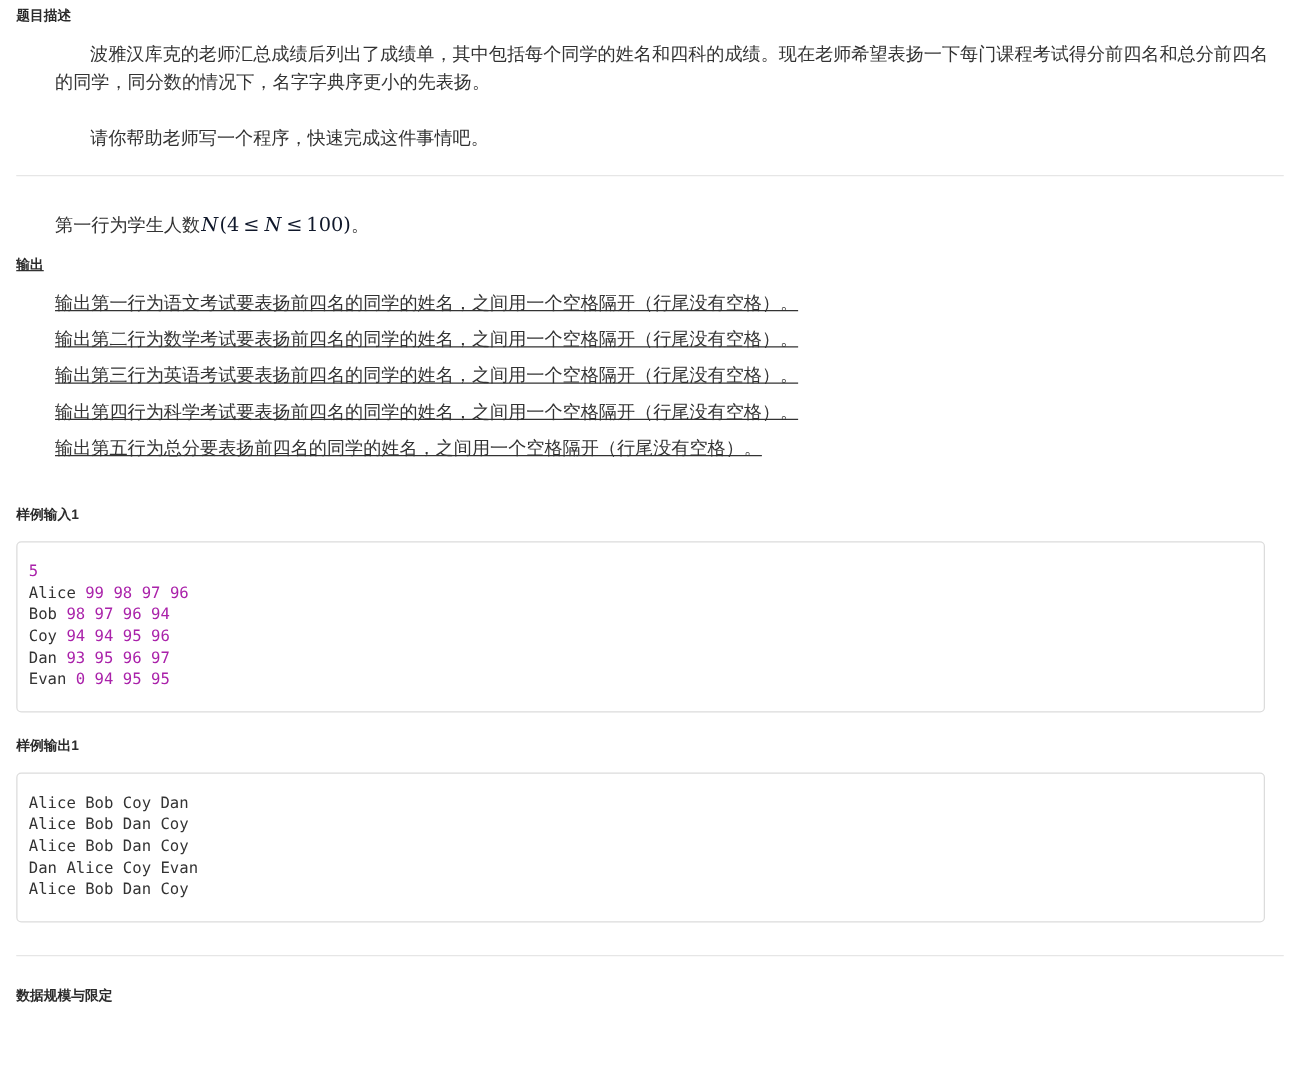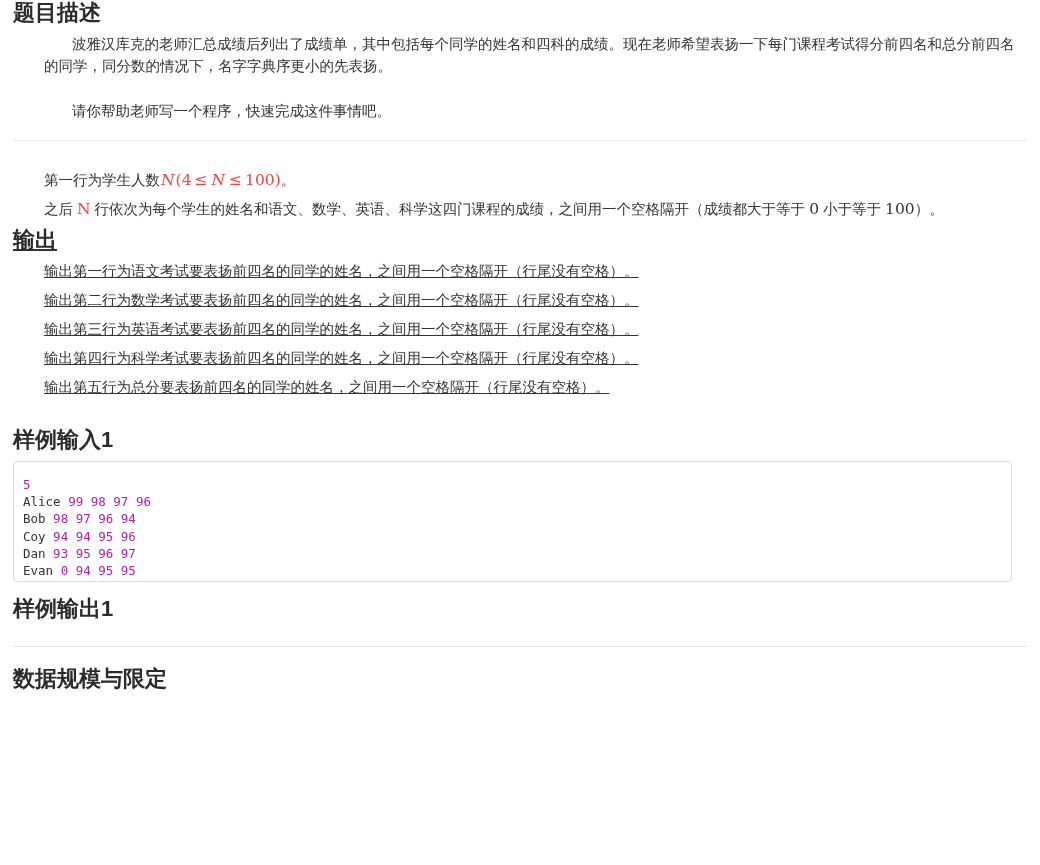--- a/index.html
+++ b/index.html
@@ -19,21 +19,21 @@
 
   .page {
     width: 1040px;
     box-sizing: border-box;
     padding: 0 13px;
     position: relative;
   }
 
   
   h2.section-title {
-    font-size: 22px;
+    font-size: 11px;
     font-weight: bold;
     color: #2b2b2b;
     margin: 0;
     padding: 0;
     line-height: 22px;
     letter-spacing: 0px;
   }
   .section {
     margin: 0;
   }
@@ -65,21 +65,21 @@
   .sec-desc p.para + p.para   { margin-top: 23px; }
   .sec-input p.para     { margin-top: 9px; }
   .sec-input p.para + p.para  { margin-top: 7px; }
   .sec-output p.para    { margin-top: 9px; }
   .sec-output p.para + p.para { margin-top: 7px; }
 
   
   .math {
     font-family: "DejaVu Serif", "Liberation Serif", serif;
     font-size: 15.5px;
-    color: #ef4444;
+    color: #0f172a;
     white-space: nowrap;
     text-align: center;
   }
   .math .mi {
     font-style: italic;
     font-family: "DejaVu Serif", "Liberation Serif", serif;
     padding: 0 1px;
   }
   .math .mn,
   .math .mo {
@@ -106,38 +106,37 @@
   .code-block pre {
     margin: 0;
     padding: 0;
     font-family: "DejaVu Sans Mono", "Liberation Mono", monospace;
     font-size: 12.5px;
     line-height: 17.2px;
     color: #333333;
     white-space: pre;
   }
   .code-block .num { color: #aa22aa; }
-  .code-block.tall { padding-bottom: 2px; }
+  .code-block.tall { padding-bottom: 18px; }
 </style>
 </head>
 <body>
 
 <div class="page">
 
   <div class="section sec-desc">
     <h2 class="section-title">题目描述</h2>
     <p class="para indent-first">波雅汉库克的老师汇总成绩后列出了成绩单，其中包括每个同学的姓名和四科的成绩。现在老师希望表扬一下每门课程考试得分前四名和总分前四名的同学，同分数的情况下，名字字典序更小的先表扬。</p>
     <p class="para indent-first">请你帮助老师写一个程序，快速完成这件事情吧。</p>
   </div>
 
   <div class="section with-rule sec-input">
 
     <p class="para"><span>第一行为学生人数</span><span class="math"><span class="mi">N</span><span class="mpar">(</span><span class="mn">4</span><span class="mo">≤</span><span class="mi">N</span><span class="mo">≤</span><span class="mn">100</span><span class="mpar">)</span></span><span>。</span></p>
 
-    <p class="para"><span>之后 </span><span class="math mi">N</span><span> 行依次为每个学生的姓名和语文、数学、英语、科学这四门课程的成绩，之间用一个空格隔开（成绩都大于等于 </span><span class="mathnum">0</span><span> 小于等于 </span><span class="mathnum">100</span><span>）。</span></p>
   </div>
 
   <div class="section sec-output">
     <h2 class="section-title">输出</h2>
     <p class="para">输出第一行为语文考试要表扬前四名的同学的姓名，之间用一个空格隔开（行尾没有空格）。</p>
     <p class="para">输出第二行为数学考试要表扬前四名的同学的姓名，之间用一个空格隔开（行尾没有空格）。</p>
     <p class="para">输出第三行为英语考试要表扬前四名的同学的姓名，之间用一个空格隔开（行尾没有空格）。</p>
     <p class="para">输出第四行为科学考试要表扬前四名的同学的姓名，之间用一个空格隔开（行尾没有空格）。</p>
     <p class="para">输出第五行为总分要表扬前四名的同学的姓名，之间用一个空格隔开（行尾没有空格）。</p>
   </div>
@@ -149,20 +148,27 @@
 <span>Alice</span> <span class="num">99 98 97 96</span>
 <span>Bob</span> <span class="num">98 97 96 94</span>
 <span>Coy</span> <span class="num">94 94 95 96</span>
 <span>Dan</span> <span class="num">93 95 96 97</span>
 <span>Evan</span> <span class="num">0 94 95 95</span></pre>
     </div>
   </div>
 
   <div class="section sec-sampleout">
     <h2 class="section-title">样例输出1</h2>
+    <div class="code-block tall">
+      <pre><span>Alice Bob Coy Dan</span>
+<span>Alice Bob Dan Coy</span>
+<span>Alice Bob Dan Coy</span>
+<span>Dan Alice Coy Evan</span>
+<span>Alice Bob Dan Coy</span></pre>
+    </div>
   </div>
 
   <div class="section with-rule sec-limits">
     <h2 class="section-title">数据规模与限定</h2>
 
   </div>
 
 </div>
 
 </body></html>

